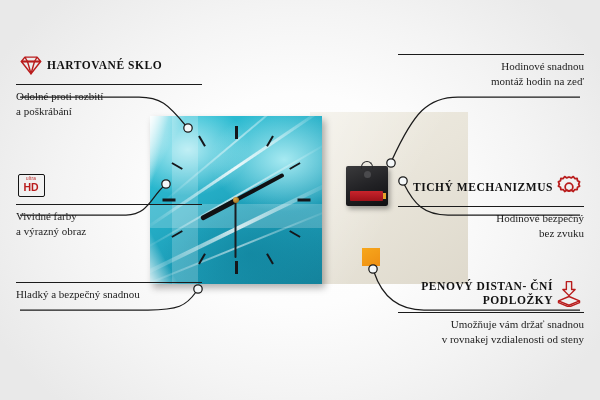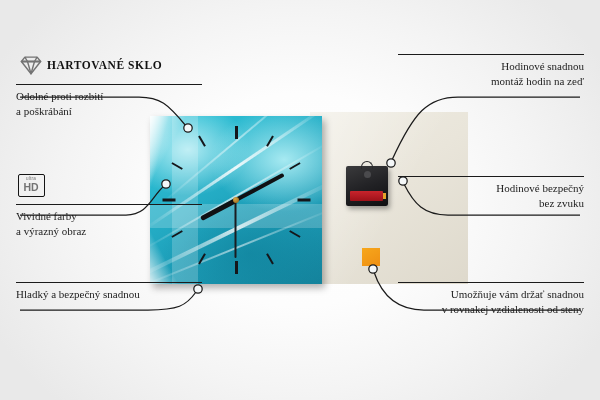--- a/index.html
+++ b/index.html
@@ -187,21 +187,21 @@
     display: flex;
     align-items: center;
     gap: 1px;
   }
   .feature.right .feature-head { flex-direction: row-reverse; }
 
   .feature-icon {
     flex: 0 0 auto;
     width: 30px; height: 30px;
     display: flex; align-items: center; justify-content: center;
-    color: #737373;
+    color: #b91c1c;
   }
   .feature-title {
     font-size: 11.5px;
     font-weight: 700;
     letter-spacing: .55px;
     line-height: 1.22;
     color: #121212;
     text-transform: uppercase;
   }
   .feature.right .feature-title { text-align: right; }
@@ -346,22 +346,43 @@
   <div class="feature-desc">Hladký a bezpečný snadnou</div>
 </div>
 
 <div class="feature right" id="f-holder">
   <div class="feature-rule"></div>
   <div class="feature-desc">Hodinové snadnou
 montáž hodin na zeď</div>
 </div>
 
 <div class="feature right" id="f-silent">
+  <div class="feature-head">
+    <span class="feature-icon">
+      <svg viewBox="0 0 32 32" width="28" height="28" fill="none" stroke="currentColor" stroke-width="2" stroke-linejoin="round">
+        <path d="M16 4.5 l2.6 1.1 2.3-1.5 1.7 2.2 2.7-.2 .4 2.7 2.4 1.3 -1.1 2.5 1.1 2.5 -2.4 1.3 -.4 2.7 -2.7-.2 -1.7 2.2 -2.3-1.5 -2.6 1.1 -2.6-1.1 -2.3 1.5 -1.7-2.2 -2.7 .2 -.4-2.7 -2.4-1.3 1.1-2.5 -1.1-2.5 2.4-1.3 .4-2.7 2.7 .2 1.7-2.2 2.3 1.5 Z"></path>
+        <circle cx="16" cy="16" r="4.4"></circle>
+      </svg>
+    </span>
+    <div class="feature-title">TICHÝ
+MECHANIZMUS</div>
+  </div>
   <div class="feature-rule"></div>
   <div class="feature-desc">Hodinové bezpečný
 bez zvuku</div>
 </div>
 
 <div class="feature right" id="f-foam">
+  <div class="feature-head">
+    <span class="feature-icon">
+      <svg viewBox="0 0 32 32" width="28" height="28" fill="none" stroke="currentColor" stroke-width="1.6" stroke-linejoin="round">
+        <path d="M13 3 L19 3 L19 12 L23 12 L16 19 L9 12 L13 12 Z"></path>
+        <path d="M16 20 L28 25 L16 30 L4 25 Z"></path>
+        <path d="M4 25 L4 27 L16 32 L28 27 L28 25"></path>
+      </svg>
+    </span>
+    <div class="feature-title">PENOVÝ DISTAN-
+ČNÍ PODLOŽKY</div>
+  </div>
   <div class="feature-rule"></div>
   <div class="feature-desc">Umožňuje vám držať snadnou
 v rovnakej vzdialenosti od steny</div>
 </div>
 
 </body></html>

